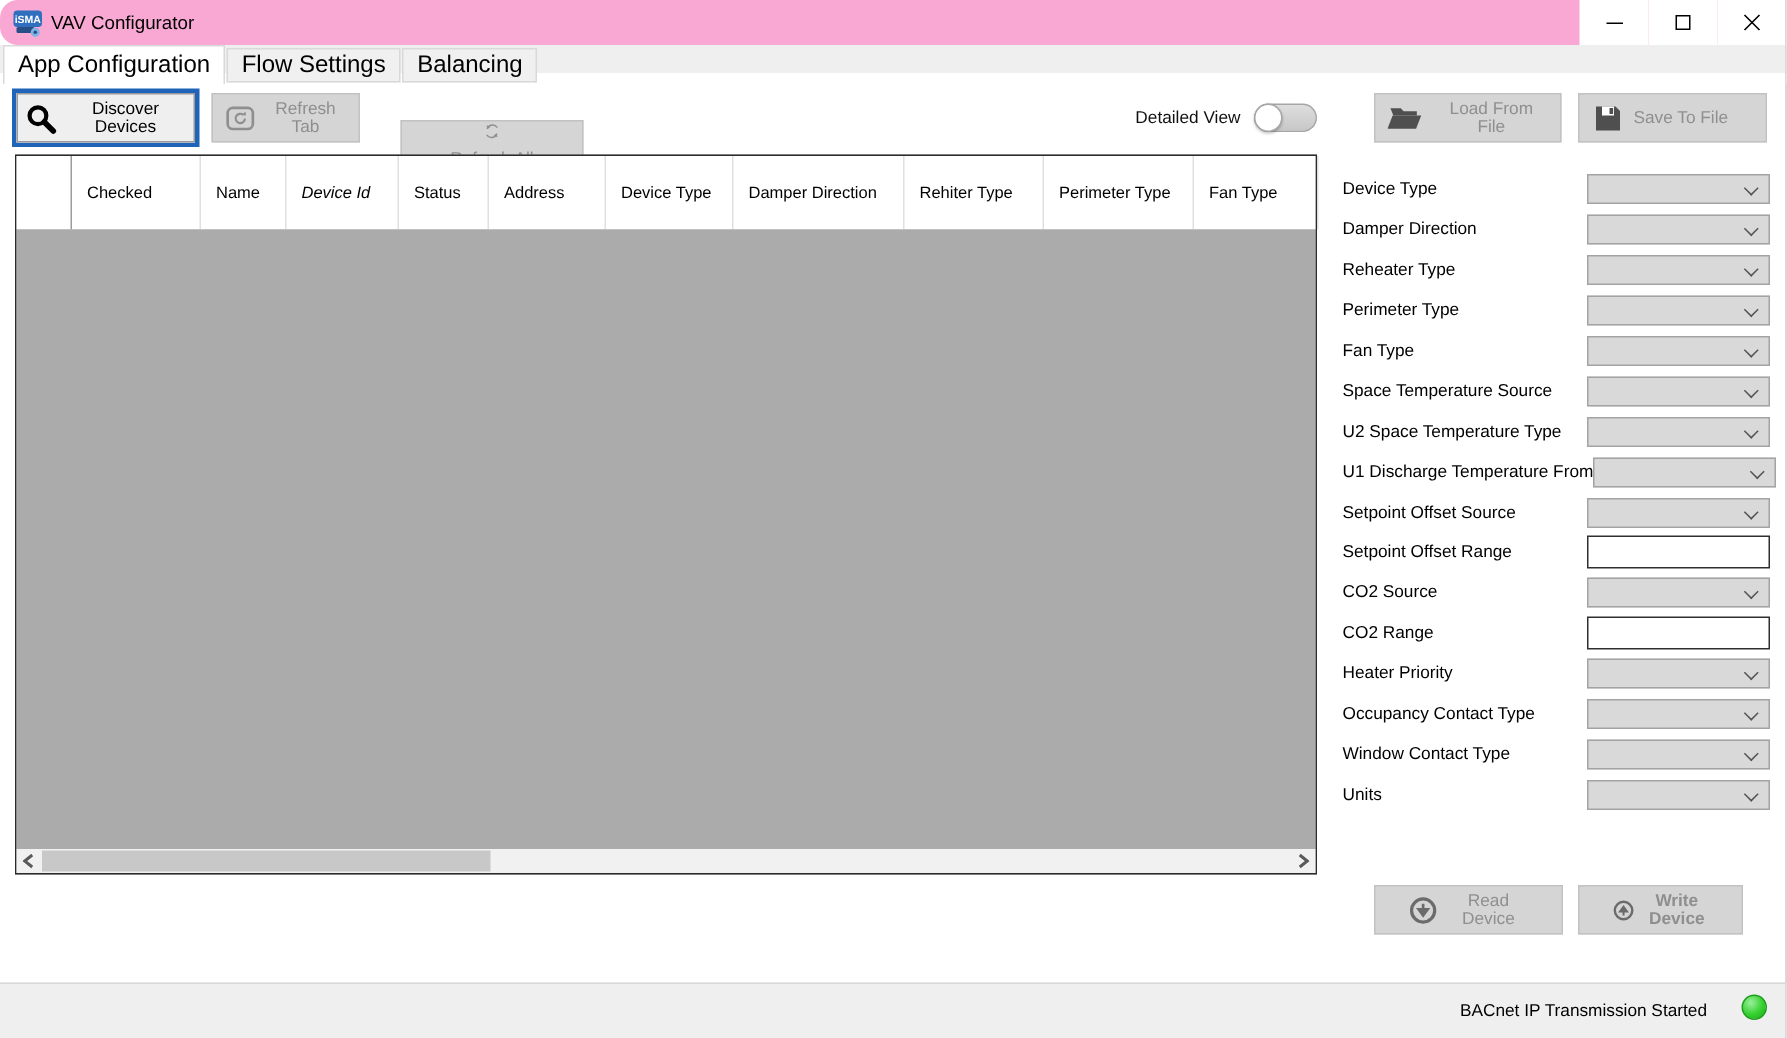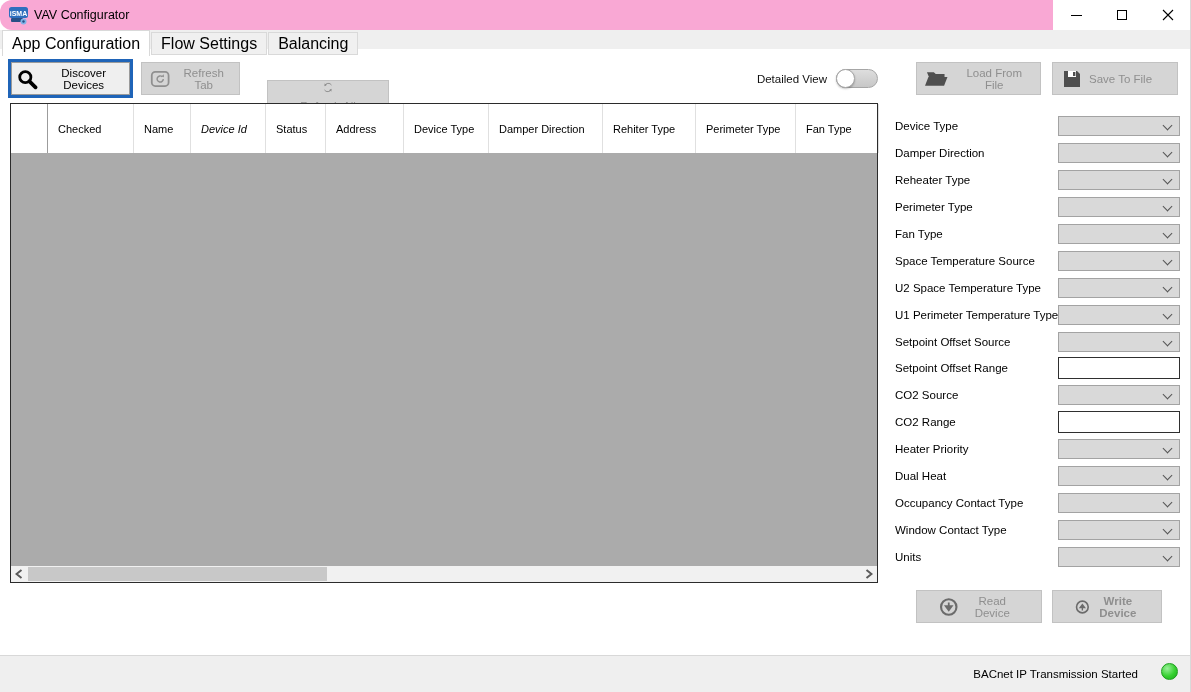--- a/index.html
+++ b/index.html
@@ -227,21 +227,21 @@
           <span class="chev"></span>
         </div>
       </div>
       <div class="field-row">
         <span class="field-label">U2 Space Temperature Type</span>
         <div class="dropdown">
           <span class="chev"></span>
         </div>
       </div>
       <div class="field-row">
-        <span class="field-label">U1 Perimeter Temperature Type</span>
+        <span class="field-label">U1 Discharge Temperature From</span>
         <div class="dropdown">
           <span class="chev"></span>
         </div>
       </div>
       <div class="field-row">
         <span class="field-label">Setpoint Offset Source</span>
         <div class="dropdown">
           <span class="chev"></span>
         </div>
       </div>
@@ -254,26 +254,20 @@
         <div class="dropdown">
           <span class="chev"></span>
         </div>
       </div>
       <div class="field-row">
         <span class="field-label">CO2 Range</span>
         <input class="range-input" type="text" style="">
       </div>
       <div class="field-row">
         <span class="field-label">Heater Priority</span>
-        <div class="dropdown">
-          <span class="chev"></span>
-        </div>
-      </div>
-      <div class="field-row">
-        <span class="field-label">Dual Heat</span>
         <div class="dropdown">
           <span class="chev"></span>
         </div>
       </div>
       <div class="field-row">
         <span class="field-label">Occupancy Contact Type</span>
         <div class="dropdown">
           <span class="chev"></span>
         </div>
       </div>

